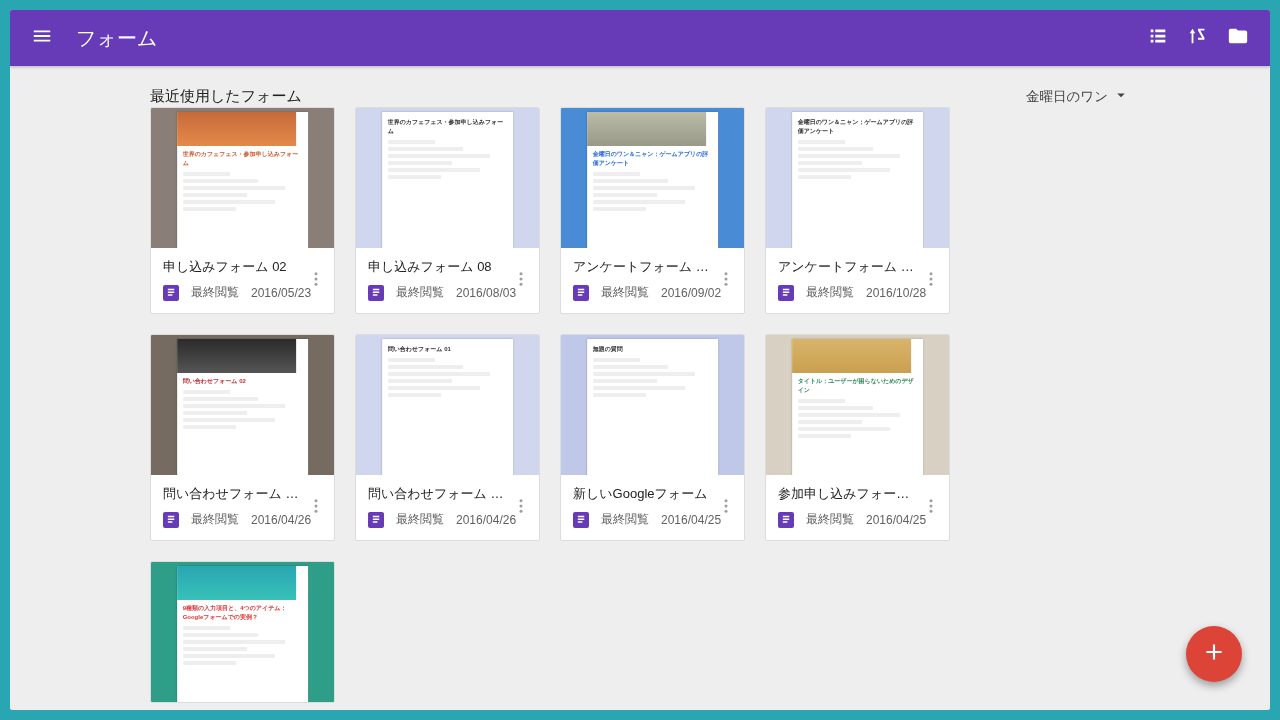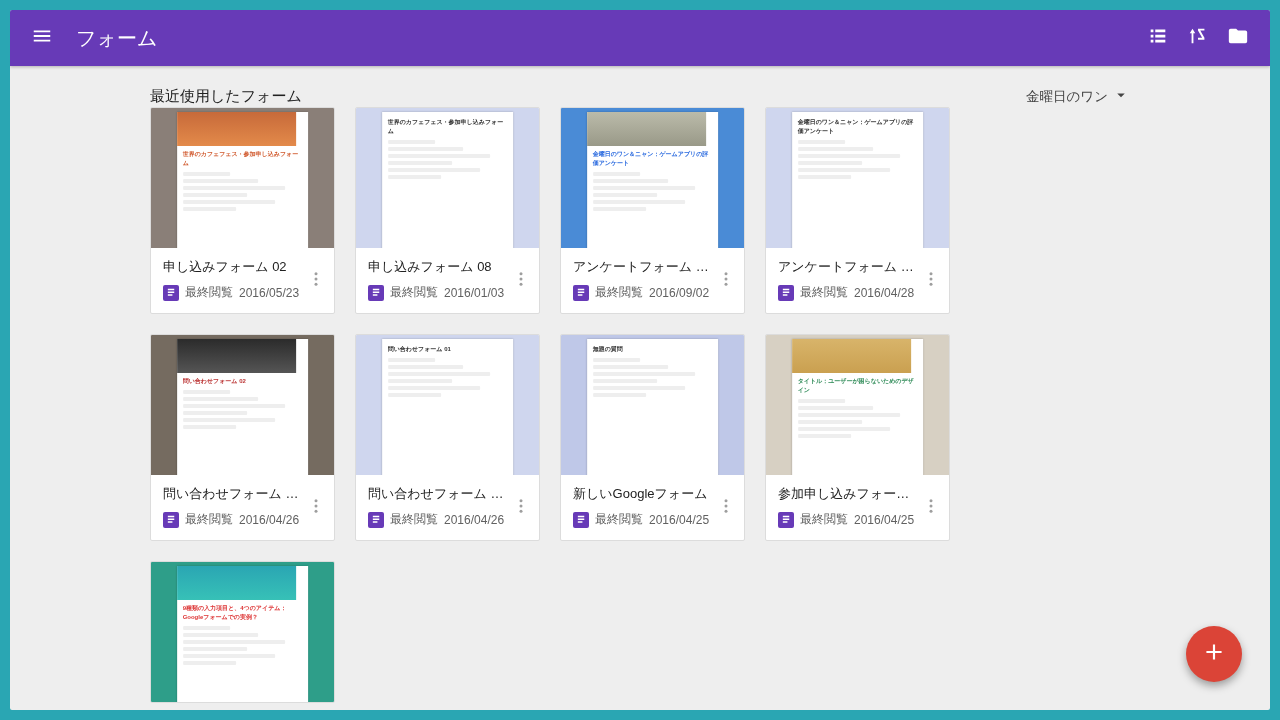--- a/index.html
+++ b/index.html
@@ -118,21 +118,21 @@
     font-weight: 400;
     white-space: nowrap;
     overflow: hidden;
     text-overflow: ellipsis;
     margin-bottom: 8px;
     padding-right: 18px;
   }
   .card-sub {
     display: flex;
     align-items: center;
-    gap: 6px;
+    gap: 12px;
     font-size: 12px;
     color: #616161;
   }
   .form-icon {
     width: 16px; height: 16px;
     background: #673ab7;
     border-radius: 2px;
     display: flex; align-items: center; justify-content: center;
     flex: 0 0 auto;
   }
@@ -264,21 +264,21 @@
             </div>
             <div class="card-meta">
               <div class="card-title">申し込みフォーム 08</div>
               <div class="card-sub">
                 <span class="form-icon">
                   <svg viewBox="0 0 24 24">
                     <path d="M4 4h14v3H4V4zm0 6h14v3H4v-3zm0 6h10v3H4v-3z"></path>
                   </svg>
                 </span>
                 <span>最終閲覧</span>
-                <span>2016/01/03</span>
+                <span>2016/08/03</span>
               </div>
               <div class="more-btn">
                 <span><svg viewBox="0 0 24 24">
                     <circle cx="12" cy="5" r="2"></circle>
                     <circle cx="12" cy="12" r="2"></circle>
                     <circle cx="12" cy="19" r="2"></circle>
                   </svg></span>
               </div>
             </div>
           </div>
@@ -329,21 +329,21 @@
             </div>
             <div class="card-meta">
               <div class="card-title">アンケートフォーム 04</div>
               <div class="card-sub">
                 <span class="form-icon">
                   <svg viewBox="0 0 24 24">
                     <path d="M4 4h14v3H4V4zm0 6h14v3H4v-3zm0 6h10v3H4v-3z"></path>
                   </svg>
                 </span>
                 <span>最終閲覧</span>
-                <span>2016/04/28</span>
+                <span>2016/10/28</span>
               </div>
               <div class="more-btn">
                 <span><svg viewBox="0 0 24 24">
                     <circle cx="12" cy="5" r="2"></circle>
                     <circle cx="12" cy="12" r="2"></circle>
                     <circle cx="12" cy="19" r="2"></circle>
                   </svg></span>
               </div>
             </div>
           </div>

